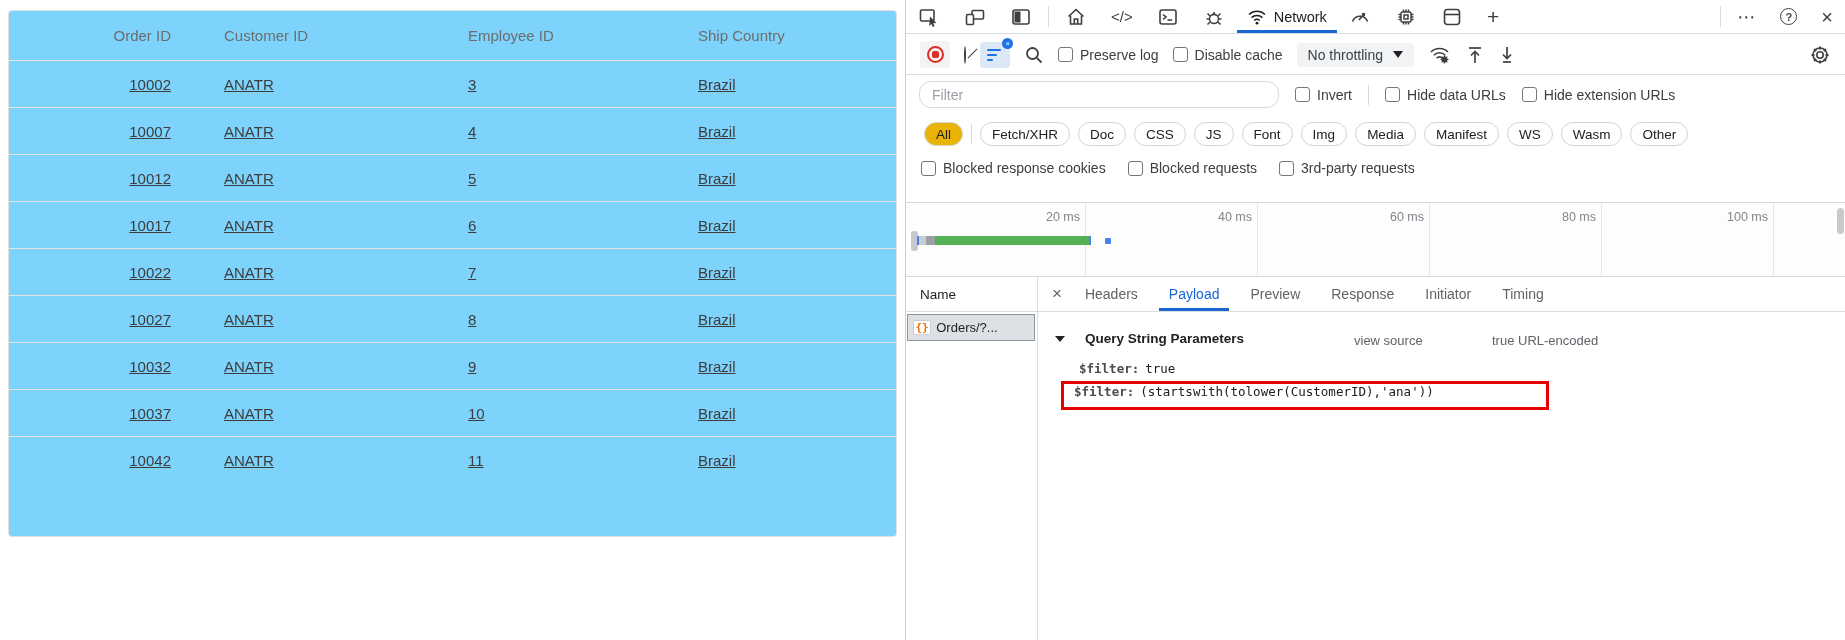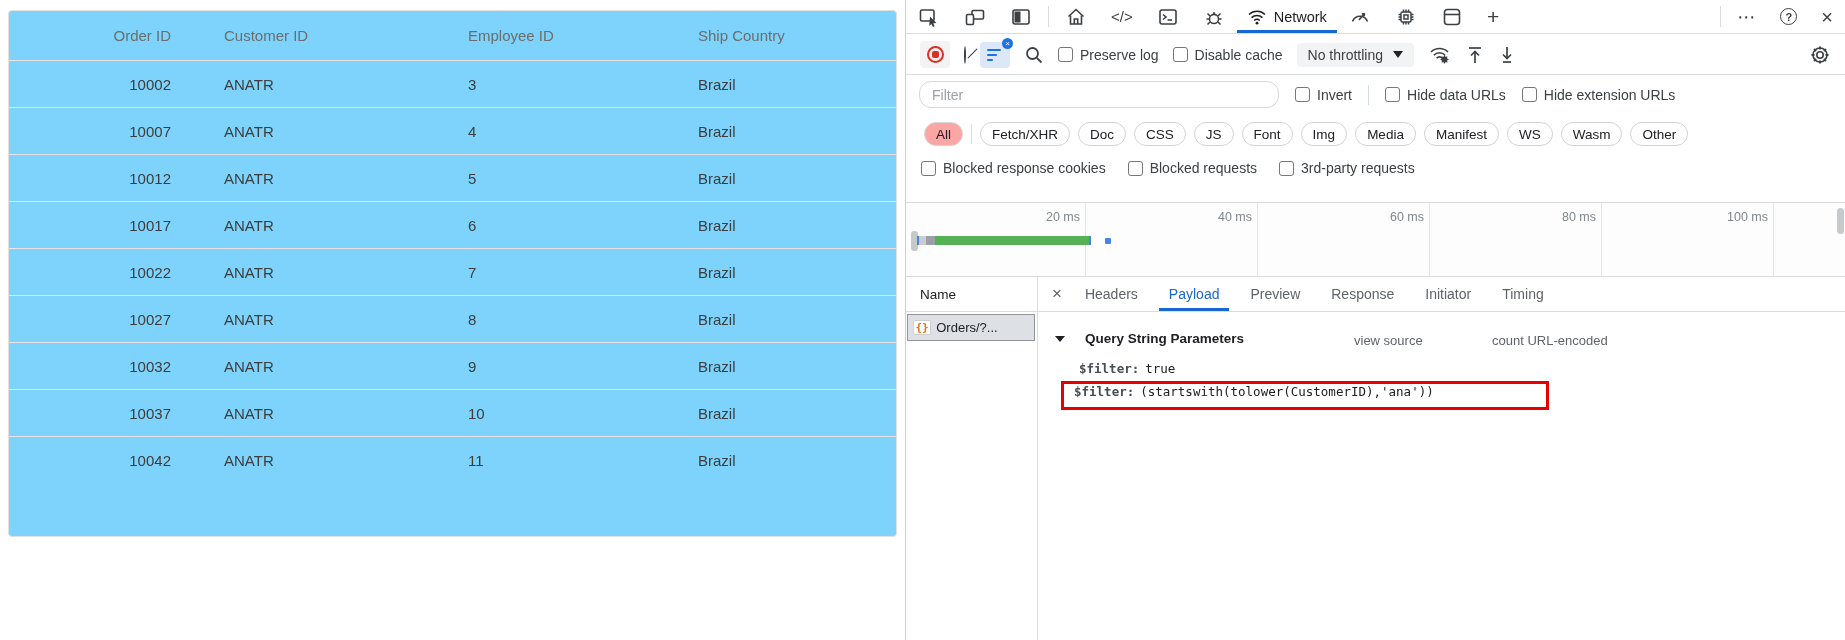--- a/index.html
+++ b/index.html
@@ -7,21 +7,21 @@
   body { font-family:"Liberation Sans", sans-serif; color:#202124; }
   #stage { position:relative; width:1845px; height:640px; background:#fff; overflow:hidden; }
 
   
   .grid { position:absolute; left:8px; top:10px; width:889px; height:527px;
           border:1px solid #e0e0e0; border-radius:4px; background:#7dd3fc; }
   .g-row { display:grid; grid-template-columns:172px 250px 230px 237px; align-items:center;
            border-bottom:1px solid #e4e4e4; }
   .g-head { height:50px; color:#6d6d6d; font-size:15px; }
   .g-filter { height:52px; position:relative; }
-  .g-data { height:47px; color:#3d3d3d; font-size:15px; }
+  .g-data { height:47px; color:#3d3d3d; font-size:15px;text-decoration:underline; }
   .c-order { text-align:right; padding-right:10px; }
   .c-cust  { padding-left:43px; }
   .c-emp   { padding-left:37px; }
   .c-ship  { padding-left:37px; }
   .flt-underline { height:24px; border-bottom:1px solid #9e9e9e; }
   .u-order { width:118px; margin-left:36px; }
   .u-emp   { width:174px; margin-left:37px; }
   .u-ship  { width:163px; margin-left:37px; }
   .flt-box { position:absolute; left:201px; top:6px; width:211px; height:40px;
              border:4px solid #e60000; background:#fff; display:flex; align-items:center; }
@@ -80,21 +80,21 @@
   .filter-input { width:360px; height:27px; border:1px solid #d5d9dd; border-radius:12px;
                   font:14px "Liberation Sans",sans-serif; color:#202124; padding:0 12px; outline:0; }
   .filter-input::placeholder { color:#9aa0a6; }
   .v-sep { width:1px; height:20px; background:#d5dbe3; }
 
   
   .dt-pills { position:absolute; left:0; top:113px; right:0; height:42px; display:flex;
               align-items:center; gap:8px; padding-left:18px; }
   .pill { border:1px solid #d0d3d6; border-radius:12px; padding:3.5px 11px; font-size:13.5px;
           color:#202124; background:#fff; cursor:pointer; white-space:nowrap; }
-  .pill.active { background:#fca5a5; border-color:#d4d7db; }
+  .pill.active { background:#eab308; border-color:#d4d7db; }
 
   
   .dt-blocked { position:absolute; left:0; top:160px; right:0; height:40px; display:flex;
                 align-items:flex-start; gap:22px; padding-left:15px; }
 
   
   .dt-timeline { position:absolute; left:0; top:202px; right:0; height:75px;
                  border-top:1px solid #d9d9d9; border-bottom:1px solid #d9d9d9; background:#fdfdfd; }
   .tl-grid { position:absolute; top:0; bottom:0; width:1px; background:#e4e7ea; }
   .tl-label { position:absolute; top:7px; width:80px; text-align:right; font-size:12.5px; color:#80868b; }
@@ -457,21 +457,21 @@
           <div class="dtab">Initiator</div>
           <div class="dtab">Timing</div>
         </div>
 
         <div class="det-body">
           <div class="qsp-head">
             <span class="tri-small"></span>
             <span>Query String Parameters</span>
           </div>
           <div class="det-link lnk-src">view source</div>
-          <div class="det-link lnk-url">count URL-encoded</div>
+          <div class="det-link lnk-url">true URL-encoded</div>
 
           <div class="param-row row-count">
             <span class="p-name">$filter:</span>
             <span class="p-val">true</span>
           </div>
 
           <div class="filter-hl">
             <span class="p-name">$filter:</span>
             <span class="p-val">(startswith(tolower(CustomerID),'ana'))</span>
           </div>

